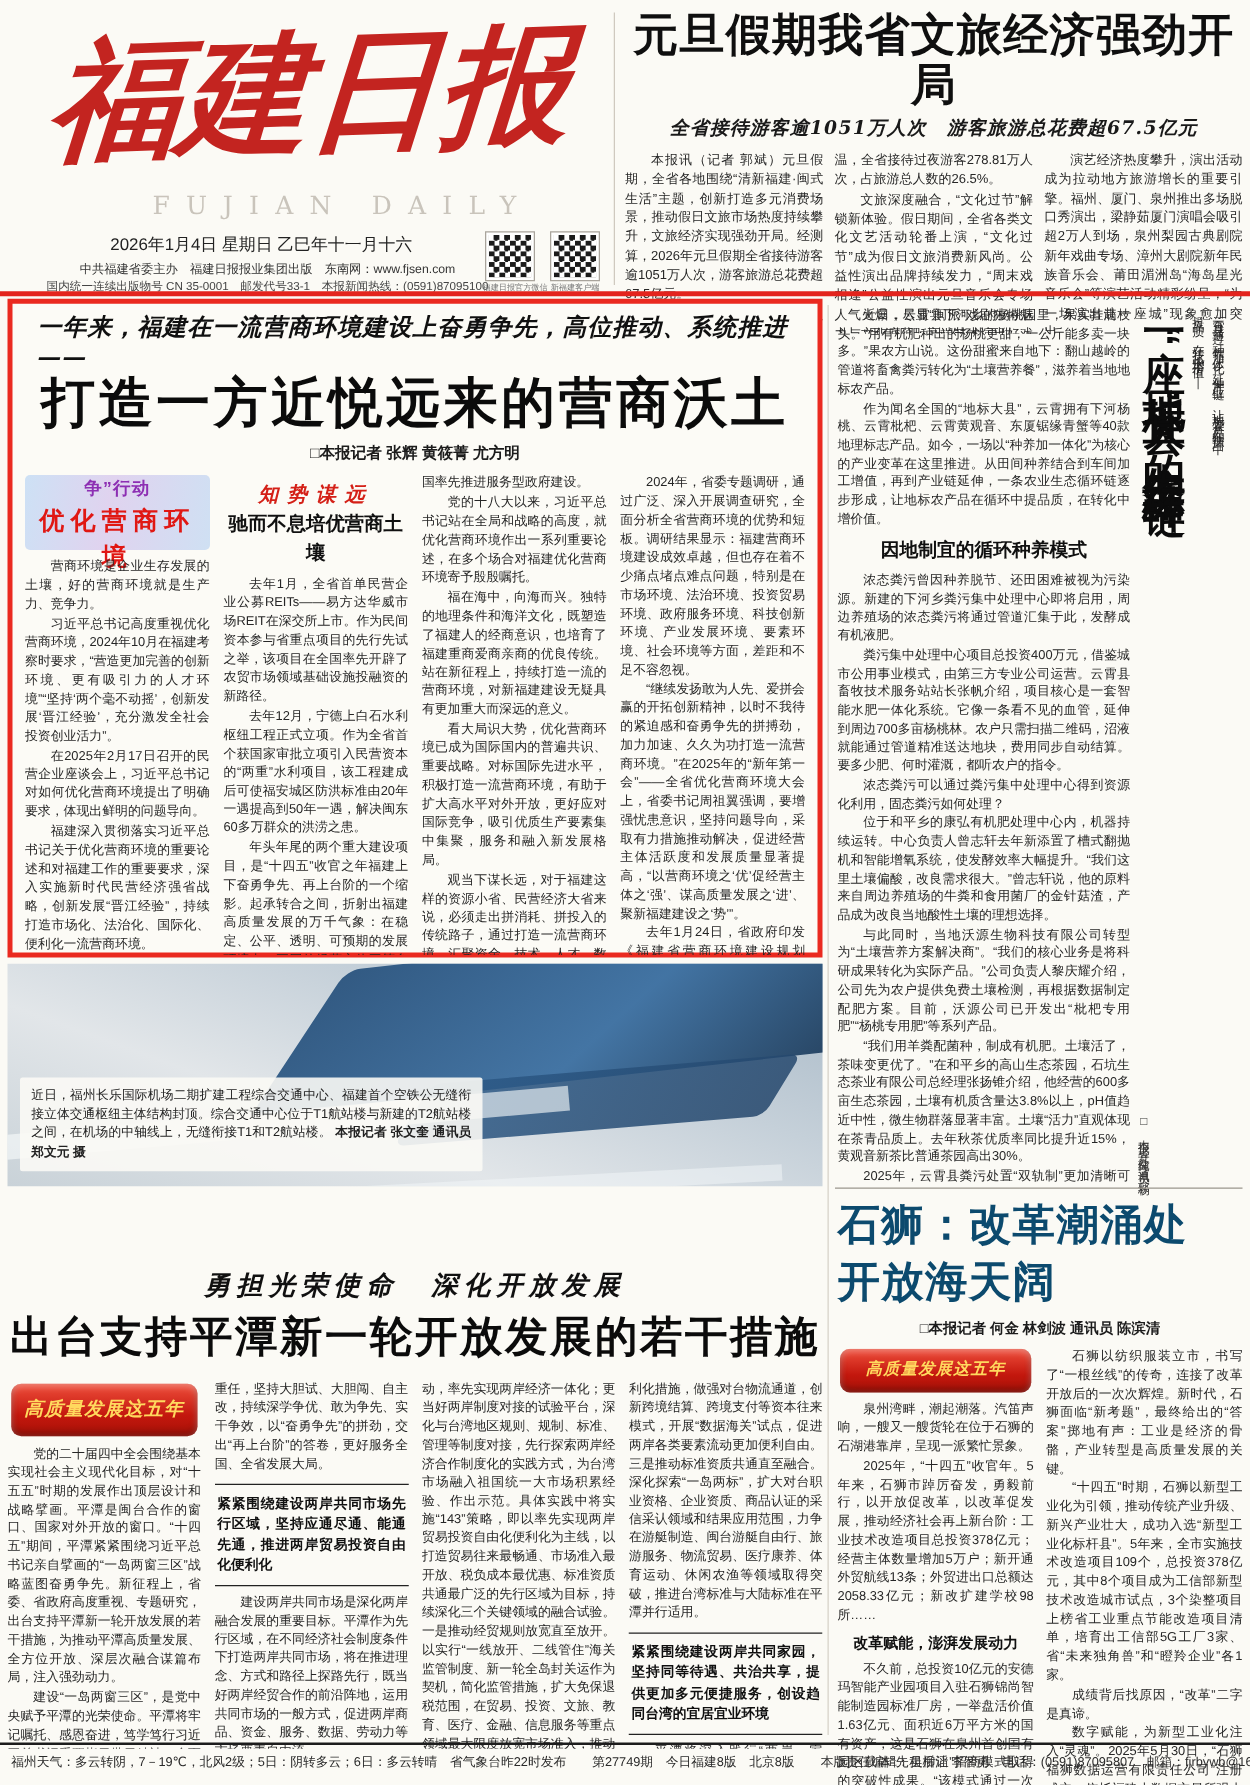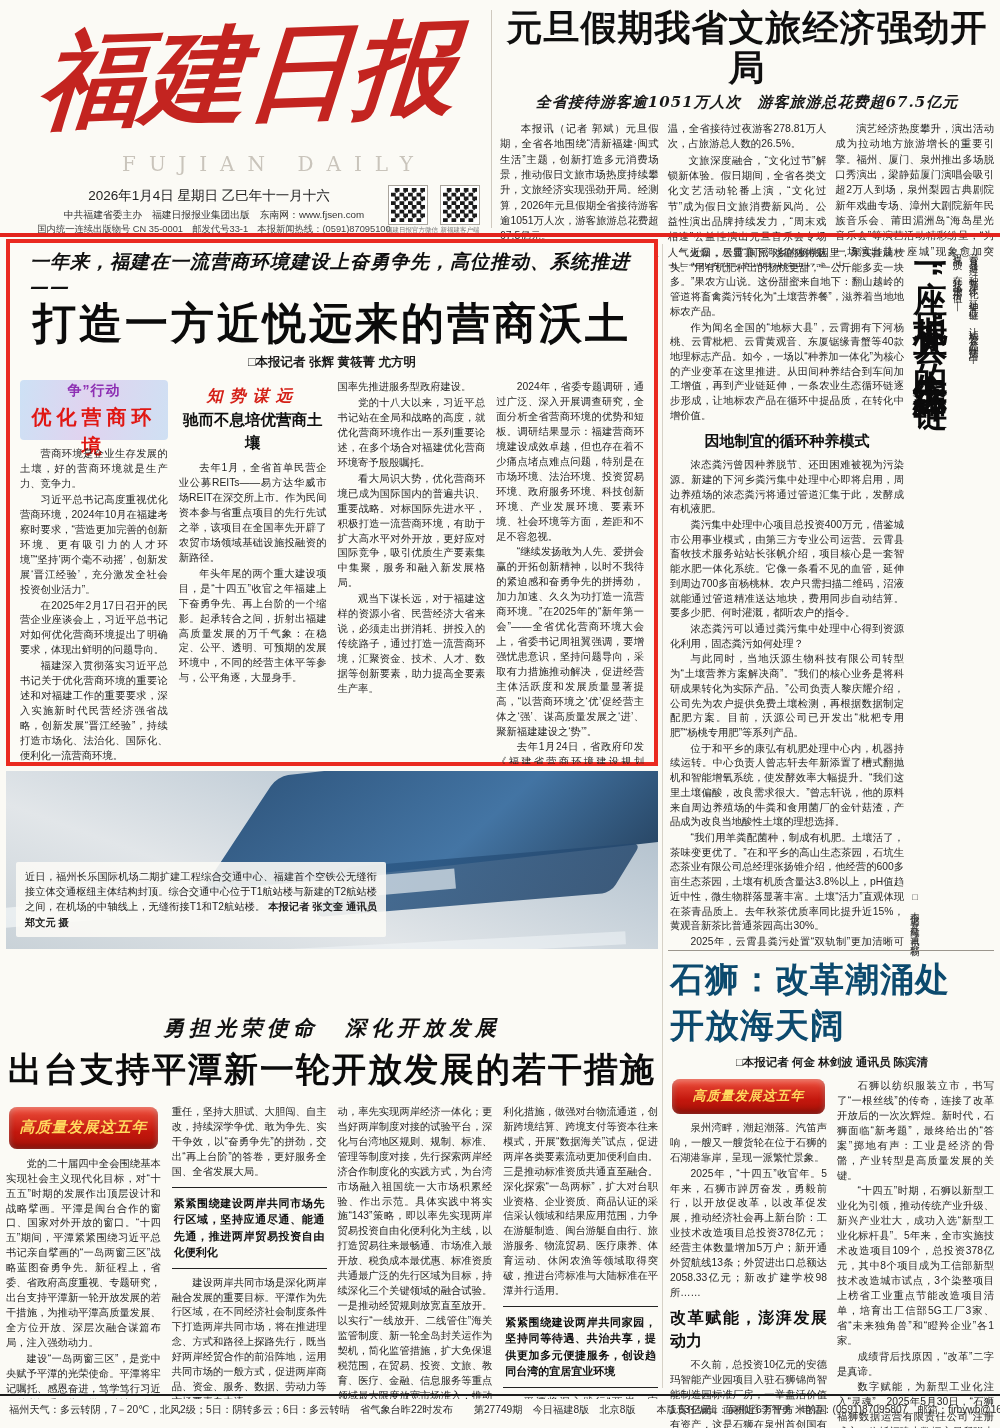--- a/index.html
+++ b/index.html
@@ -94,21 +94,21 @@
   .yx-vhead{display:block;font-size:34px;font-weight:900;letter-spacing:7px;color:#0b0b0b;padding-left:4px;line-height:1.05;}
   .yx-vbyline{position:absolute;left:0;bottom:4px;writing-mode:vertical-rl;font-size:9.3px;color:#333;letter-spacing:2px;}
   .yx-sub{font-size:15px;font-weight:900;text-align:center;margin:6px 0 7px;color:#101010;}
 
   .hrule-shishi{position:absolute;left:668px;top:950px;width:326px;height:1px;background:#9b968d;}
   .shishi{position:absolute;left:670px;top:957px;width:324px;height:430px;}
   .ss-head{font-size:34px;font-weight:900;letter-spacing:1px;color:#0c4a6e;}
   .ss-byline{font-size:11.5px;font-weight:bold;text-align:center;margin-top:6px;color:#1c1c1c;}
   .ss-cols{display:flex;gap:10px;margin-top:9px;height:364px;overflow:hidden;}
   .ss-col{flex:1;font-size:10.3px;line-height:1.45;text-align:justify;color:#262626;}
-  .ss-sub{font-size:16px;font-weight:900;margin:5px 0 6px;color:#101010;}
+  .ss-sub{font-size:12px;font-weight:900;text-align:center;margin:5px 0 6px;color:#101010;}
 
   
   .f-rule{position:absolute;left:0;top:1394px;width:1000px;height:2px;background:#1c1c1c;}
   .f-line{position:absolute;left:0;top:1403px;width:1000px;text-align:center;font-size:10.2px;color:#2a2a2a;white-space:nowrap;}
   .f-line span{margin:0 9px;}
 </style>
 </head>
 <body>
 
 <div class="page">
@@ -165,26 +165,28 @@
             <p class="para">习近平总书记高度重视优化营商环境，2024年10月在福建考察时要求，“营造更加完善的创新环境、更有吸引力的人才环境”“坚持‘两个毫不动摇’，创新发展‘晋江经验’，充分激发全社会投资创业活力”。</p>
             <p class="para">在2025年2月17日召开的民营企业座谈会上，习近平总书记对如何优化营商环境提出了明确要求，体现出鲜明的问题导向。</p>
             <p class="para">福建深入贯彻落实习近平总书记关于优化营商环境的重要论述和对福建工作的重要要求，深入实施新时代民营经济强省战略，创新发展“晋江经验”，持续打造市场化、法治化、国际化、便利化一流营商环境。</p>
           </div>
       </div>
       <div class="lb-col">
         <div class="callig">知势谋远</div>
         <div class="col-subhead">驰而不息培优营商土壤</div>
         <div>
             <p class="para">去年1月，全省首单民营企业公募REITs——易方达华威市场REIT在深交所上市。作为民间资本参与省重点项目的先行先试之举，该项目在全国率先开辟了农贸市场领域基础设施投融资的新路径。</p>
+            <p class="para">去年12月，宁德上白石水利枢纽工程正式立项。作为全省首个获国家审批立项引入民营资本的“两重”水利项目，该工程建成后可使福安城区防洪标准由20年一遇提高到50年一遇，解决闽东60多万群众的洪涝之患。</p>
             <p class="para">年头年尾的两个重大建设项目，是“十四五”收官之年福建上下奋勇争先、再上台阶的一个缩影。起承转合之间，折射出福建高质量发展的万千气象：在稳定、公平、透明、可预期的发展环境中，不同的经营主体平等参与，公平角逐，大显身手。</p>
           </div>
       </div>
       <div class="lb-col">
           <p class="para cont">国率先推进服务型政府建设。</p>
           <p class="para">党的十八大以来，习近平总书记站在全局和战略的高度，就优化营商环境作出一系列重要论述，在多个场合对福建优化营商环境寄予殷殷嘱托。</p>
+          <p class="para">福在海中，向海而兴。独特的地理条件和海洋文化，既塑造了福建人的经商意识，也培育了福建重商爱商亲商的优良传统。站在新征程上，持续打造一流的营商环境，对新福建建设无疑具有更加重大而深远的意义。</p>
           <p class="para">看大局识大势，优化营商环境已成为国际国内的普遍共识、重要战略。对标国际先进水平，积极打造一流营商环境，有助于扩大高水平对外开放，更好应对国际竞争，吸引优质生产要素集中集聚，服务和融入新发展格局。</p>
           <p class="para">观当下谋长远，对于福建这样的资源小省、民营经济大省来说，必须走出拼消耗、拼投入的传统路子，通过打造一流营商环境，汇聚资金、技术、人才、数据等创新要素，助力提高全要素生产率。</p>
         </div>
       <div class="lb-col">
           <p class="para">2024年，省委专题调研，通过广泛、深入开展调查研究，全面分析全省营商环境的优势和短板。调研结果显示：福建营商环境建设成效卓越，但也存在着不少痛点堵点难点问题，特别是在市场环境、法治环境、投资贸易环境、政府服务环境、科技创新环境、产业发展环境、要素环境、社会环境等方面，差距和不足不容忽视。</p>
           <p class="para">“继续发扬敢为人先、爱拼会赢的开拓创新精神，以时不我待的紧迫感和奋勇争先的拼搏劲，加力加速、久久为功打造一流营商环境。”在2025年的“新年第一会”——全省优化营商环境大会上，省委书记周祖翼强调，要增强忧患意识，坚持问题导向，采取有力措施推动解决，促进经营主体活跃度和发展质量显著提高，“以营商环境之‘优’促经营主体之‘强’、谋高质量发展之‘进’、聚新福建建设之‘势’”。</p>
           <p class="para">去年1月24日，省政府印发《福建省营商环境建设规划（2024—2029年）》。作为福建历史上首份营商环境建设规划，该规划对标国内外先进水平，聚焦经营主体关切，是今后一段时期优化营商环境的综合性、基础性、指导性文件。</p>
         </div>
     </div>
   </section>
@@ -242,22 +244,22 @@
       <div class="yx-body">
         <div>
             <p class="para">近日，云霄县下河乡的杨桃园里，果实挂满枝头。“用有机肥种出的杨桃更甜，一公斤能多卖一块多。”果农方山说。这份甜蜜来自地下：翻山越岭的管道将畜禽粪污转化为“土壤营养餐”，滋养着当地地标农产品。</p>
             <p class="para">作为闻名全国的“地标大县”，云霄拥有下河杨桃、云霄枇杷、云霄黄观音、东厦锯缘青蟹等40款地理标志产品。如今，一场以“种养加一体化”为核心的产业变革在这里推进。从田间种养结合到车间加工增值，再到产业链延伸，一条农业生态循环链逐步形成，让地标农产品在循环中提品质，在转化中增价值。</p>
           </div>
         <div class="yx-sub">因地制宜的循环种养模式</div>
         <div>
             <p class="para">浓态粪污曾因种养脱节、还田困难被视为污染源。新建的下河乡粪污集中处理中心即将启用，周边养殖场的浓态粪污将通过管道汇集于此，发酵成有机液肥。</p>
             <p class="para">粪污集中处理中心项目总投资400万元，借鉴城市公用事业模式，由第三方专业公司运营。云霄县畜牧技术服务站站长张帆介绍，项目核心是一套智能水肥一体化系统。它像一条看不见的血管，延伸到周边700多亩杨桃林。农户只需扫描二维码，沼液就能通过管道精准送达地块，费用同步自动结算。要多少肥、何时灌溉，都听农户的指令。</p>
             <p class="para">浓态粪污可以通过粪污集中处理中心得到资源化利用，固态粪污如何处理？</p>
+            <p class="para">位于和平乡的康弘有机肥处理中心内，机器持续运转。中心负责人曾志轩去年新添置了槽式翻抛机和智能增氧系统，使发酵效率大幅提升。“我们这里土壤偏酸，改良需求很大。”曾志轩说，他的原料来自周边养殖场的牛粪和食用菌厂的金针菇渣，产品成为改良当地酸性土壤的理想选择。</p>
             <p class="para">与此同时，当地沃源生物科技有限公司转型为“土壤营养方案解决商”。“我们的核心业务是将科研成果转化为实际产品。”公司负责人黎庆耀介绍，公司先为农户提供免费土壤检测，再根据数据制定配肥方案。目前，沃源公司已开发出“枇杷专用肥”“杨桃专用肥”等系列产品。</p>
-            <p class="para">位于和平乡的康弘有机肥处理中心内，机器持续运转。中心负责人曾志轩去年新添置了槽式翻抛机和智能增氧系统，使发酵效率大幅提升。“我们这里土壤偏酸，改良需求很大。”曾志轩说，他的原料来自周边养殖场的牛粪和食用菌厂的金针菇渣，产品成为改良当地酸性土壤的理想选择。</p>
             <p class="para">“我们用羊粪配菌种，制成有机肥。土壤活了，茶味变更优了。”在和平乡的高山生态茶园，石坑生态茶业有限公司总经理张扬锥介绍，他经营的600多亩生态茶园，土壤有机质含量达3.8%以上，pH值趋近中性，微生物群落显著丰富。土壤“活力”直观体现在茶青品质上。去年秋茶优质率同比提升近15%，黄观音新茶比普通茶园高出30%。</p>
             <p class="para">2025年，云霄县粪污处置“双轨制”更加清晰可见。液态粪污通过智能管网系统，实现标准化发酵与精准还田；固态粪污由企业转化为商品有机肥、定制营养方案。一湿一干，双线并进，实现高效利用。</p>
           </div>
       </div>
       <div class="yx-vert">
         <div class="vwrap">
           <span class="yx-k">云霄县通过“种养加一体化”延伸产业链，让地标农产品在循环中</span>
           <span class="yx-k">提品质，在转化中增价值——</span>
           <span class="yx-vhead">一座“地标大县”的生态循环链</span>
         </div>
@@ -287,18 +289,18 @@
           <p class="para">石狮以纺织服装立市，书写了“一根丝线”的传奇，连接了改革开放后的一次次辉煌。新时代，石狮面临“新考题”，最终给出的“答案”掷地有声：工业是经济的骨骼，产业转型是高质量发展的关键。</p>
           <p class="para">“十四五”时期，石狮以新型工业化为引领，推动传统产业升级、新兴产业壮大，成功入选“新型工业化标杆县”。5年来，全市实施技术改造项目109个，总投资378亿元，其中8个项目成为工信部新型技术改造城市试点，3个染整项目上榜省工业重点节能改造项目清单，培育出工信部5G工厂3家、省“未来独角兽”和“瞪羚企业”各1家。</p>
           <p class="para">成绩背后找原因，“改革”二字是真谛。</p>
           <p class="para">数字赋能，为新型工业化注入“灵魂”。2025年5月30日，“石狮福狮数据运营有限责任公司”注册成立，依托福建大数据交易所强大的数据要素基础能力和各方资源，建立“省级交易所—地市服务站—县级运营节点”垂直联动体系，加速数据要素的流通与价值释放，推动传统产业与新兴产业深度融合。</p>
         </div>
     </div>
   </section>
 
   <div class="f-rule"></div>
   <div class="f-line">
-    <span>福州天气：多云转阴，7－20℃，北风2级；5日：阴转多云；6日：多云转晴　省气象台昨22时发布</span>
+    <span>福州天气：多云转阴，7－19℃，北风2级；5日：阴转多云；6日：多云转晴　省气象台昨22时发布</span>
     <span>第27749期　今日福建8版　北京8版</span>
     <span>本版责任编辑：吴柳滔 李智勇　电话：(0591)87095807　邮箱：fjrbywb@163.com</span>
   </div>
 
 </div>
 
 </body></html>

